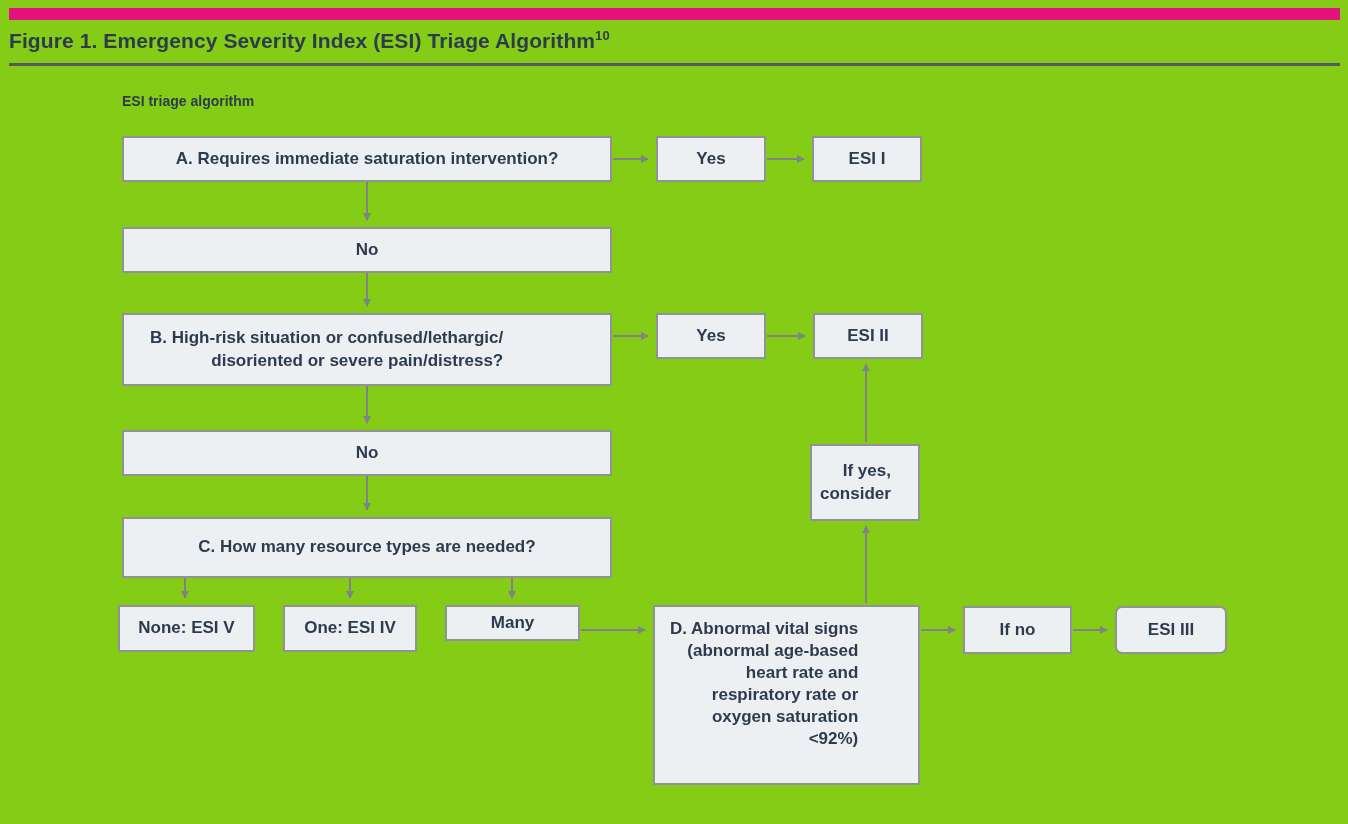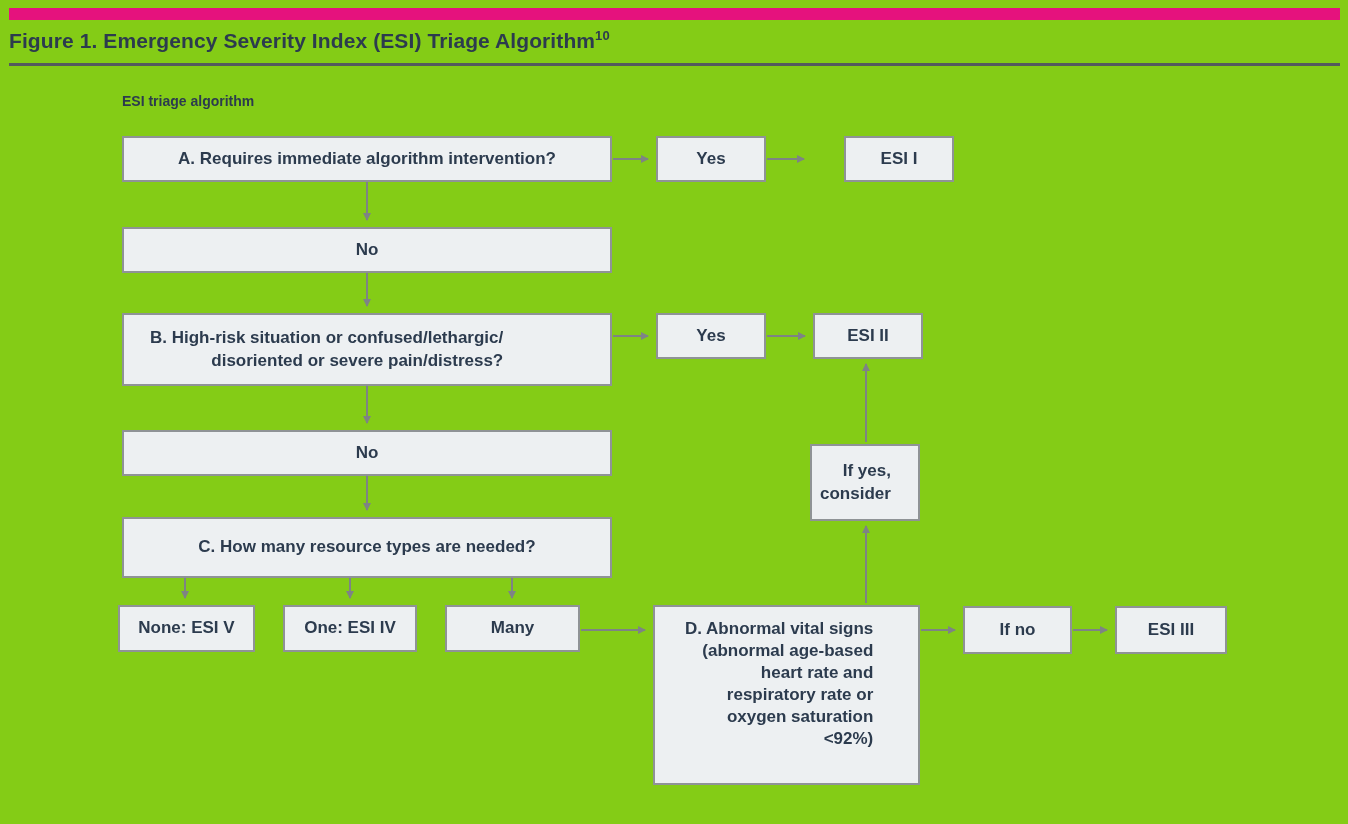--- a/index.html
+++ b/index.html
@@ -81,52 +81,52 @@
       <line x1="350" y1="563" x2="350" y2="598" marker-end="url(#ah)"></line>
       <line x1="512" y1="563" x2="512" y2="598" marker-end="url(#ah)"></line>
       <line x1="581" y1="630" x2="645" y2="630" marker-end="url(#ah)"></line>
       <line x1="921" y1="630" x2="955" y2="630" marker-end="url(#ah)"></line>
       <line x1="1073" y1="630" x2="1107" y2="630" marker-end="url(#ah)"></line>
       <line x1="866" y1="603" x2="866" y2="526" marker-end="url(#ah)"></line>
       <line x1="866" y1="442" x2="866" y2="364" marker-end="url(#ah)"></line>
     </g>
   </svg>
 
-  <div class="node" style="left:122px;top:136px;width:490px;height:46px;">A. Requires immediate algorithm intervention?</div>
+  <div class="node" style="left:122px;top:136px;width:490px;height:46px;">A. Requires immediate saturation intervention?</div>
 
   <div class="node" style="left:656px;top:136px;width:110px;height:46px;">Yes</div>
 
-  <div class="node" style="left:844px;top:136px;width:110px;height:46px;">ESI I</div>
+  <div class="node" style="left:812px;top:136px;width:110px;height:46px;">ESI I</div>
 
   <div class="node" style="left:122px;top:227px;width:490px;height:46px;">No</div>
 
   <div class="node align-left" style="left:122px;top:313px;width:490px;height:73px;padding-left:26px;">B. High-risk situation or confused/lethargic/
 disoriented or severe pain/distress?</div>
 
   <div class="node" style="left:656px;top:313px;width:110px;height:46px;">Yes</div>
 
   <div class="node" style="left:813px;top:313px;width:110px;height:46px;">ESI II</div>
 
   <div class="node" style="left:122px;top:430px;width:490px;height:46px;">No</div>
 
   <div class="node" style="left:122px;top:517px;width:490px;height:61px;">C. How many resource types are needed?</div>
 
   <div class="node" style="left:118px;top:605px;width:137px;height:47px;">None: ESI V</div>
 
   <div class="node" style="left:283px;top:605px;width:134px;height:47px;">One: ESI IV</div>
 
-  <div class="node" style="left:445px;top:605px;width:135px;height:47px;">Many</div>
+  <div class="node" style="left:445px;top:605px;width:135px;height:36px;">Many</div>
 
-  <div class="node align-left align-top" style="left:653px;top:605px;width:267px;height:180px;padding:11px 30px;">D. Abnormal vital signs
+  <div class="node align-left align-top" style="left:653px;top:605px;width:267px;height:180px;padding:11px 15px;">D. Abnormal vital signs
 (abnormal age-based
 heart rate and
 respiratory rate or
 oxygen saturation
 &lt;92%)</div>
 
   <div class="node align-left" style="left:810px;top:444px;width:110px;height:77px;padding-left:8px;">If yes,
 consider</div>
 
   <div class="node" style="left:963px;top:606px;width:109px;height:48px;">If no</div>
 
-  <div class="node" style="left:1115px;top:606px;width:112px;height:48px;">ESI III</div>
+  <div class="node" style="left:1115px;top:606px;width:112px;height:48px;border-radius:7px;">ESI III</div>
 
 </div>
 
 </body></html>

